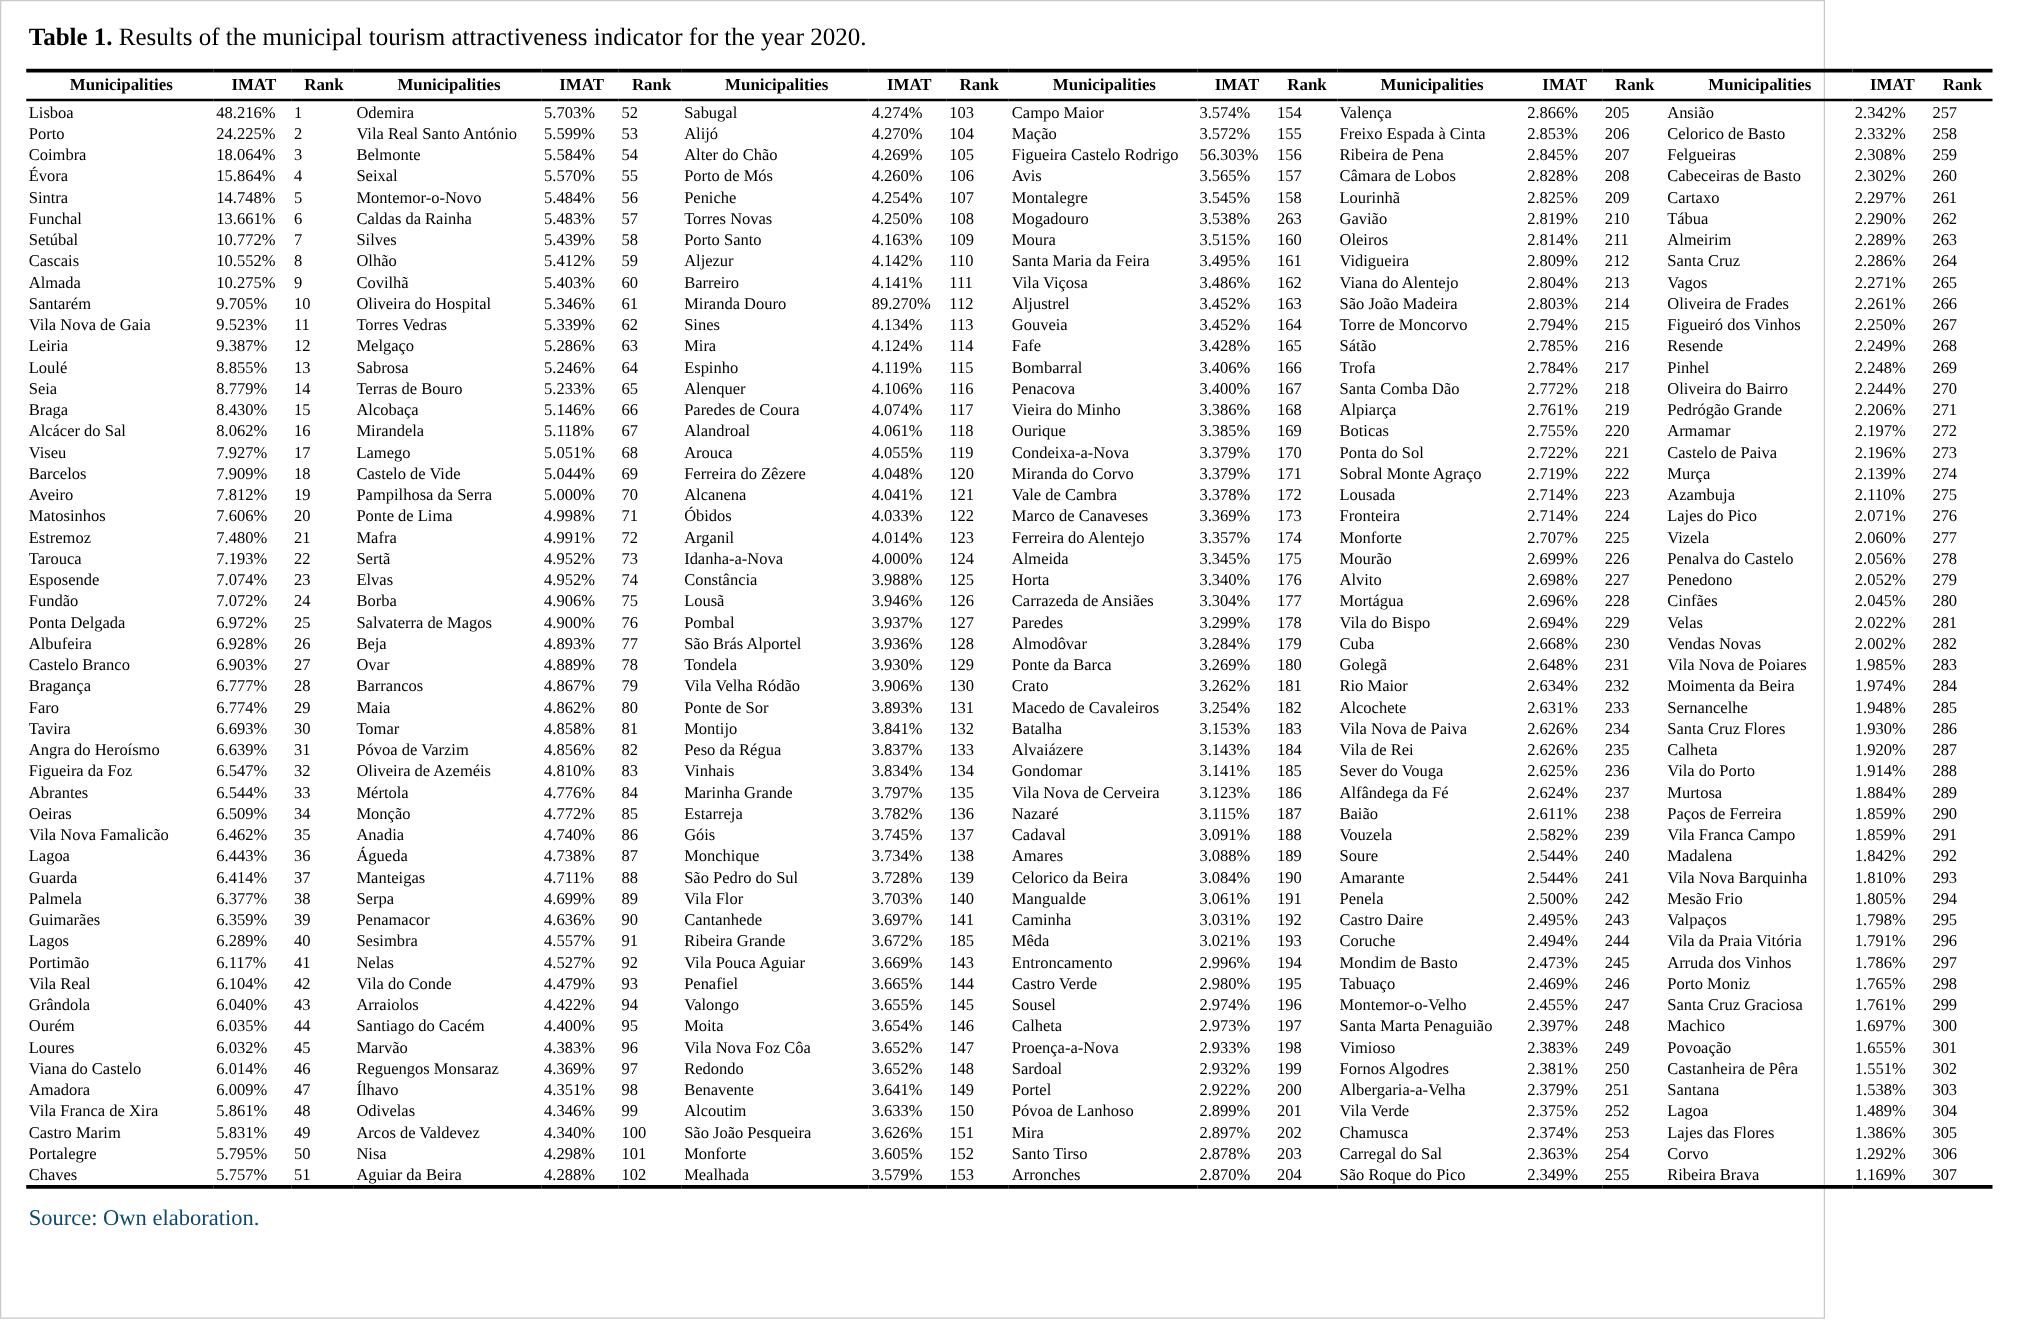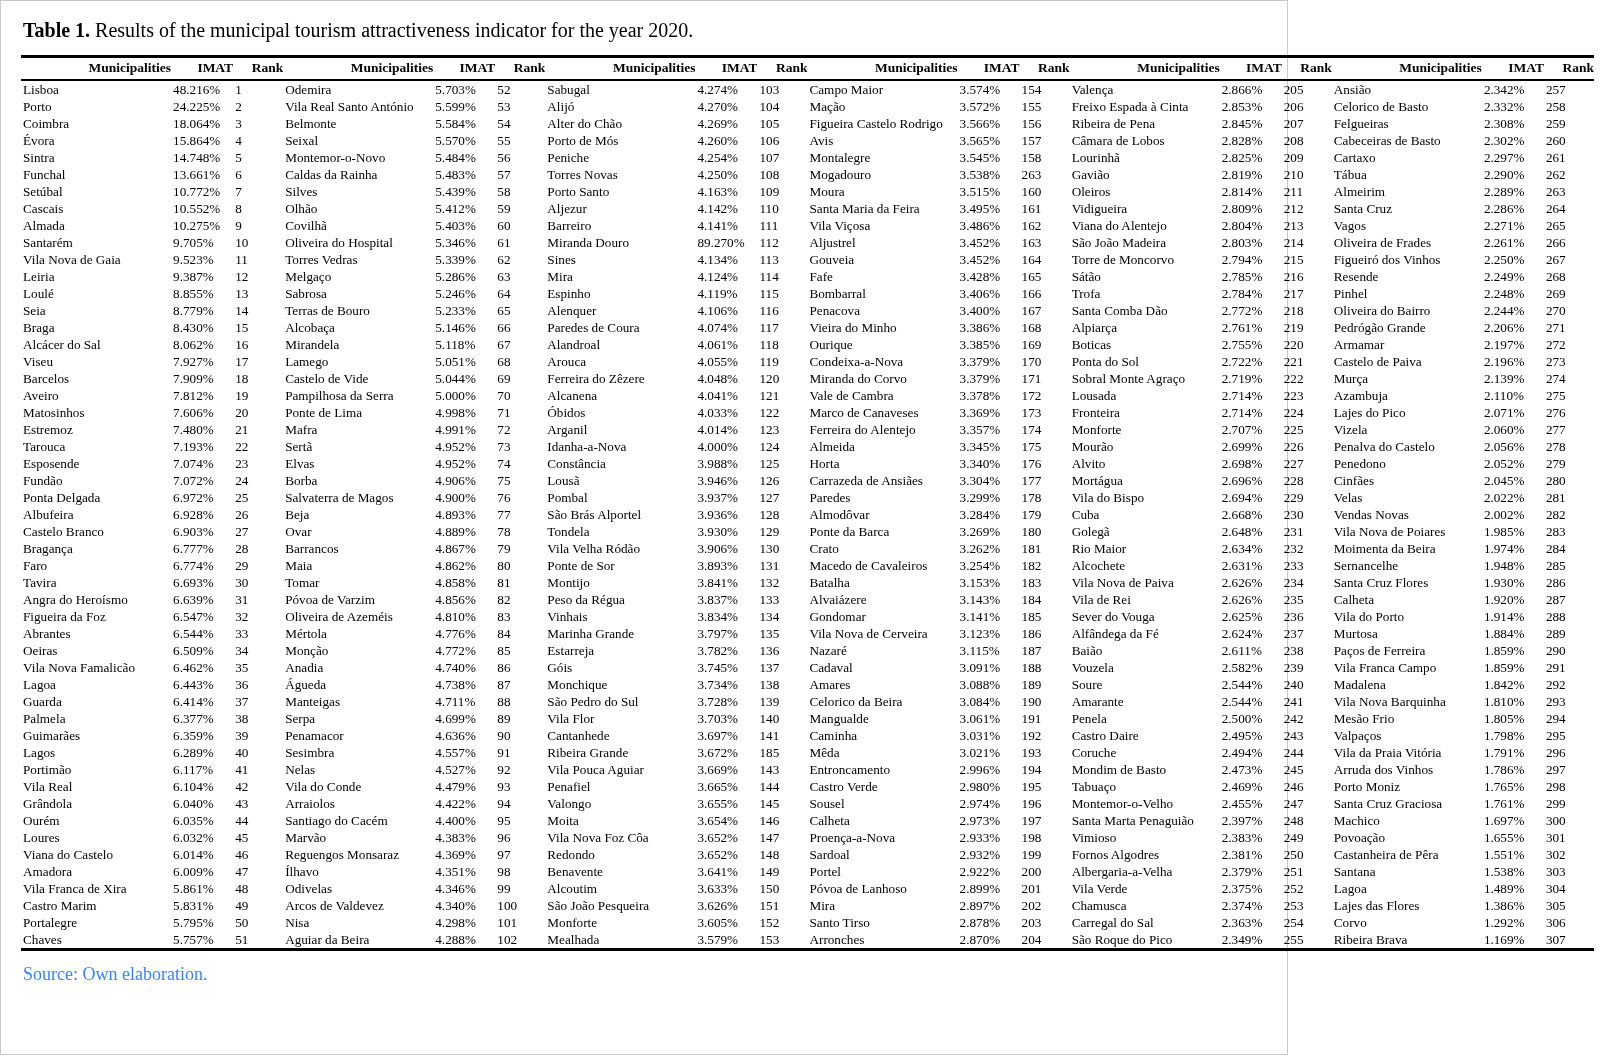--- a/index.html
+++ b/index.html
@@ -3,41 +3,41 @@
 <meta charset="utf-8">
 <style>
   html, body { margin: 0; padding: 0; background: #ffffff; }
   body {
     width: 1617px; height: 1057px;
     font-family: "Liberation Serif", "DejaVu Serif", serif;
     color: #000;
   }
   .page {
     box-sizing: border-box;
-    width: 1288px; height: 1055px;
+    width: 1460px; height: 1055px;
     border: 1px solid #c9c9c9;
     padding: 16px 20px 0 20px;
     background: #fff;
   }
   .title {
     font-size: 20px;
     margin: 2px 0 13px 2px;
     color: #000;
   }
   .title .t-label { font-weight: bold; }
   table.results {
     width: 1573px;
     border-collapse: collapse;
     table-layout: fixed;
     border-top: 3px solid #000;
     border-bottom: 3px solid #000;
   }
   table.results thead th {
     border-bottom: 2px solid #000;
-    text-align: right;
+    text-align: center;
     font-size: 13.5px;
     font-weight: bold;
     padding: 2px 0 3px 2px;
     white-space: nowrap;
     overflow: hidden;
   }
   table.results td {
     font-size: 13.2px;
     line-height: 17px;
     height: 17px;
@@ -45,21 +45,21 @@
     white-space: nowrap;
     overflow: hidden;
     vertical-align: top;
   }
   col.c-muni { width: 150px; }
   col.c-imat { width: 62px; }
   col.c-rank { width: 50px; }
   .source {
     font-size: 18px;
     margin: 13px 0 0 2px;
-    color: #3b82f6;
+    color: #0c4a6e;
   }
 </style>
 </head>
 <body>
 
 <div class="page">
   <div class="title">
     <span class="t-label">Table 1.</span><span> Results of the municipal tourism attractiveness indicator for the year 2020.</span>
   </div>
 
@@ -151,21 +151,21 @@
           <td>Coimbra</td>
           <td>18.064%</td>
           <td>3</td>
           <td>Belmonte</td>
           <td>5.584%</td>
           <td>54</td>
           <td>Alter do Chão</td>
           <td>4.269%</td>
           <td>105</td>
           <td>Figueira Castelo Rodrigo</td>
-          <td>3.566%</td>
+          <td>56.303%</td>
           <td>156</td>
           <td>Ribeira de Pena</td>
           <td>2.845%</td>
           <td>207</td>
           <td>Felgueiras</td>
           <td>2.308%</td>
           <td>259</td>
         </tr>
         <tr>
           <td>Évora</td>

